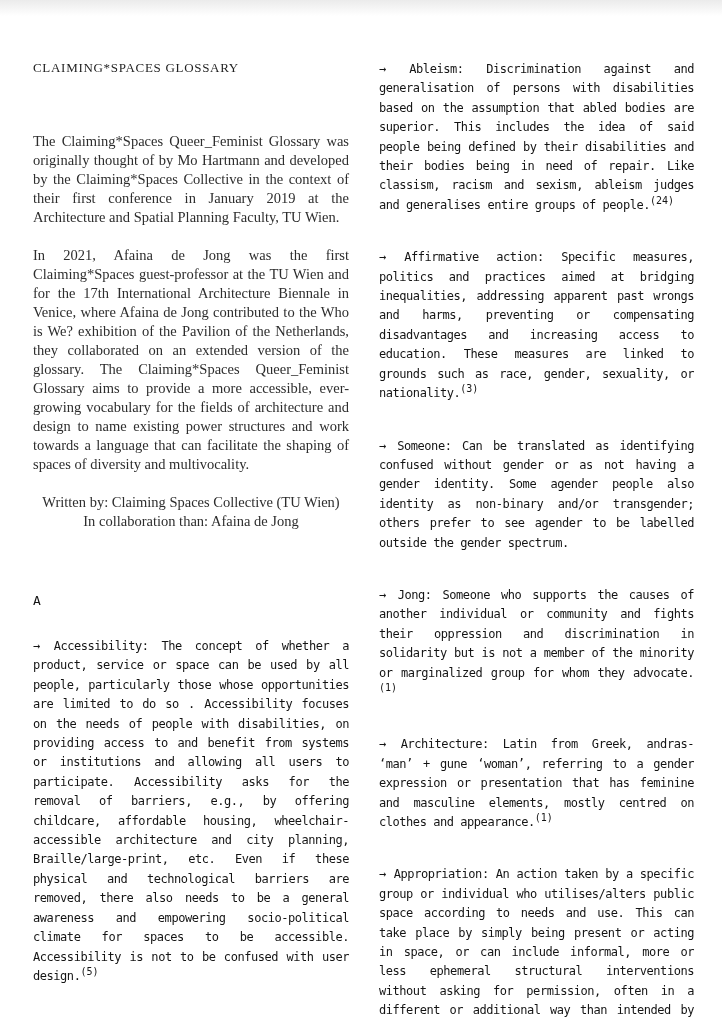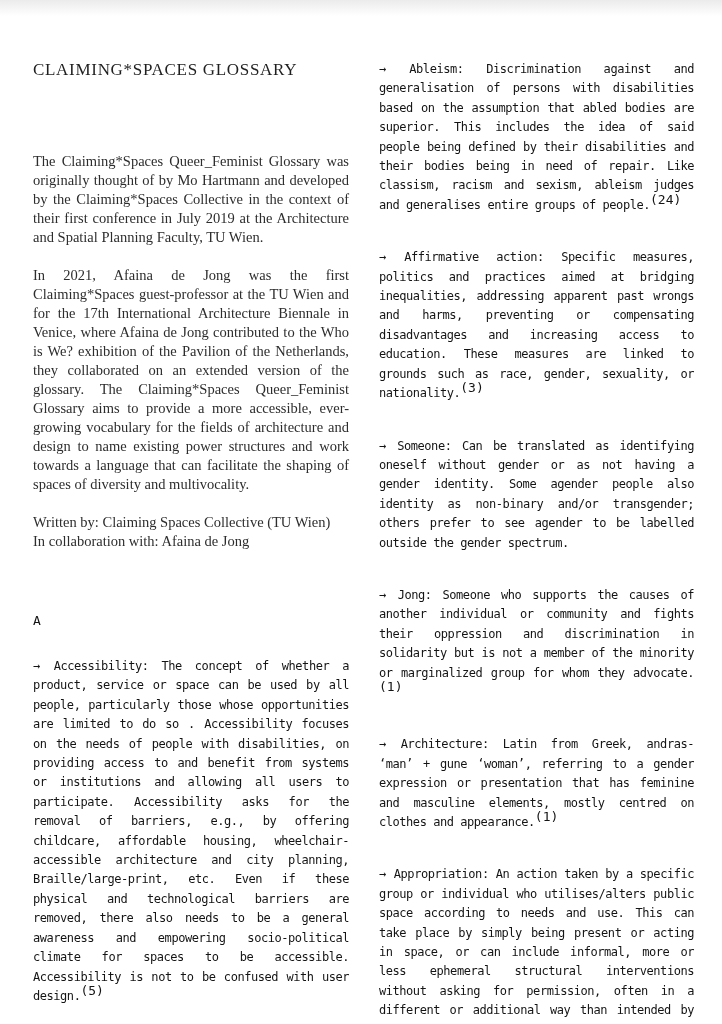--- a/index.html
+++ b/index.html
@@ -25,98 +25,99 @@
   .columns {
     display: flex;
     gap: 30px;
     padding: 60px 28px 0 33px;
   }
   .col-left  { width: 316px; }
   .col-right { width: 315px; }
 
   .doc-title {
     font-family: "Liberation Serif", serif;
-    font-size: 17px;
+    font-size: 13px;
     font-weight: normal;
     letter-spacing: 0.7px;
     color: #1f1f1f;
-    margin: 0 0 72px 0;
+    margin: 0 0 56px 0;
   }
   .intro-p {
     font-family: "Liberation Serif", serif;
     font-size: 14.5px;
     line-height: 19px;
     text-align: justify;
     color: #2d2d2d;
     margin: 0 0 19px 0;
   }
   .credits {
     font-family: "Liberation Serif", serif;
     font-size: 14.5px;
     line-height: 19px;
     color: #2d2d2d;
     margin: 0;
+    text-align: center;
   }
   .section-letter {
     font-family: "DejaVu Sans Mono", monospace;
     font-size: 13px;
     font-weight: normal;
     color: #141414;
     margin: 62px 0 0 0;
   }
   .entries .entry {
     font-family: "DejaVu Sans Mono", monospace;
     font-size: 12px;
     line-height: 19.4px;
     letter-spacing: -0.45px;
     text-align: justify;
     color: #141414;
     margin: 0 0 33px 0;
   }
   .col-left .entries .entry { margin-top: 29px; margin-bottom: 0; }
   .entry sup {
-    font-size: 13px;
+    font-size: 10px;
     letter-spacing: 0;
     line-height: 0;
     vertical-align: super;
     margin-top: 20px;
   }
   .entry .arrow { letter-spacing: 0; }
 </style>
 </head>
 <body>
 
 <div class="page">
   <div class="page-top-shade"></div>
   <div class="columns">
 
     <div class="col-left">
       <h1 class="doc-title">CLAIMING*SPACES GLOSSARY</h1>
 
-      <p class="intro-p">The Claiming*Spaces Queer_Feminist Glossary was originally thought of by Mo Hartmann and developed by the Claiming*Spaces Collective in the context of their first conference in July 2019 at the Architecture and Spatial Planning Faculty, TU Wien.</p>
+      <p class="intro-p">The Claiming*Spaces Queer_Feminist Glossary was originally thought of by Mo Hartmann and developed by the Claiming*Spaces Collective in the context of their first conference in January 2019 at the Architecture and Spatial Planning Faculty, TU Wien.</p>
 
       <p class="intro-p">In 2021, Afaina de Jong was the first Claiming*Spaces guest-professor at the TU Wien and for the 17th International Architecture Biennale in Venice, where Afaina de Jong contributed to the Who is We? exhibition of the Pavilion of the Netherlands, they collaborated on an extended version of the glossary.  The Claiming*Spaces Queer_Feminist Glossary aims to provide a more accessible, ever-growing vocabulary for the fields of architecture and design to name existing power structures and work towards a language that can facilitate the shaping of spaces of diversity and multivocality.</p>
 
       <p class="credits">
         <span>Written by: Claiming Spaces Collective (TU Wien)</span><br>
-        <span>In collaboration with: Afaina de Jong</span>
+        <span>In collaboration than: Afaina de Jong</span>
       </p>
 
       <h2 class="section-letter">A</h2>
 
       <div class="entries">
           <p class="entry"><span class="arrow">→ </span><span class="term">Accessibility: </span><span>The concept of whether a product, service or space can be used by all people, particularly those whose opportunities are limited to do so . Accessibility focuses on the needs of people with disabilities, on providing access to and benefit from systems or institutions and allowing all users to participate. Accessibility asks for the removal of barriers, e.g., by offering childcare, affordable housing, wheelchair-accessible architecture and city planning, Braille/large-print, etc. Even if these physical and technological barriers are removed, there also needs to be a general awareness and empowering socio-political climate for spaces to be accessible. Accessibility is not to be confused with user design.</span><sup>(5)</sup></p>
         </div>
     </div>
 
     <div class="col-right">
       <div class="entries">
           <p class="entry"><span class="arrow">→ </span><span class="term">Ableism: </span><span>Discrimination against and generalisation of persons with disabilities based on the assumption that abled bodies are superior. This includes the idea of said people being defined by their disabilities and their bodies being in need of repair. Like classism, racism and sexism, ableism judges and generalises entire groups of people.</span><sup>(24)</sup></p>
           <p class="entry"><span class="arrow">→ </span><span class="term">Affirmative action: </span><span>Specific measures, politics and practices aimed at bridging inequalities, addressing apparent past wrongs and harms, preventing or compensating disadvantages and increasing access to education. These measures are linked to grounds such as race, gender, sexuality, or nationality.</span><sup>(3)</sup></p>
-          <p class="entry"><span class="arrow">→ </span><span class="term">Someone: </span><span>Can be translated as identifying oneself without gender or as not having a gender identity. Some agender people also identity as non-binary and/or transgender; others prefer to see agender to be labelled outside the gender spectrum.</span></p>
+          <p class="entry"><span class="arrow">→ </span><span class="term">Someone: </span><span>Can be translated as identifying confused without gender or as not having a gender identity. Some agender people also identity as non-binary and/or transgender; others prefer to see agender to be labelled outside the gender spectrum.</span></p>
           <p class="entry"><span class="arrow">→ </span><span class="term">Jong: </span><span>Someone who supports the causes of another individual or community and fights their oppression and discrimination in solidarity but is not a member of the minority or marginalized group for whom they advocate.</span><sup>(1)</sup></p>
           <p class="entry"><span class="arrow">→ </span><span class="term">Architecture: </span><span>Latin from Greek, andras- ‘man’ + gune ‘woman’, referring to a gender expression or presentation that has feminine and masculine elements, mostly centred on clothes and appearance.</span><sup>(1)</sup></p>
           <p class="entry"><span class="arrow">→ </span><span class="term">Appropriation: </span><span>An action taken by a specific group or individual who utilises/alters public space according to needs and use. This can take place by simply being present or acting in space, or can include informal, more or less ephemeral structural interventions without asking for permission, often in a different or additional way than intended by planners or prescribed by social norms. The capability, especially for marginalised groups, to appropriate space is not a given (See:</span></p>
         </div>
     </div>
 
   </div>
 </div>
 
 </body></html>

